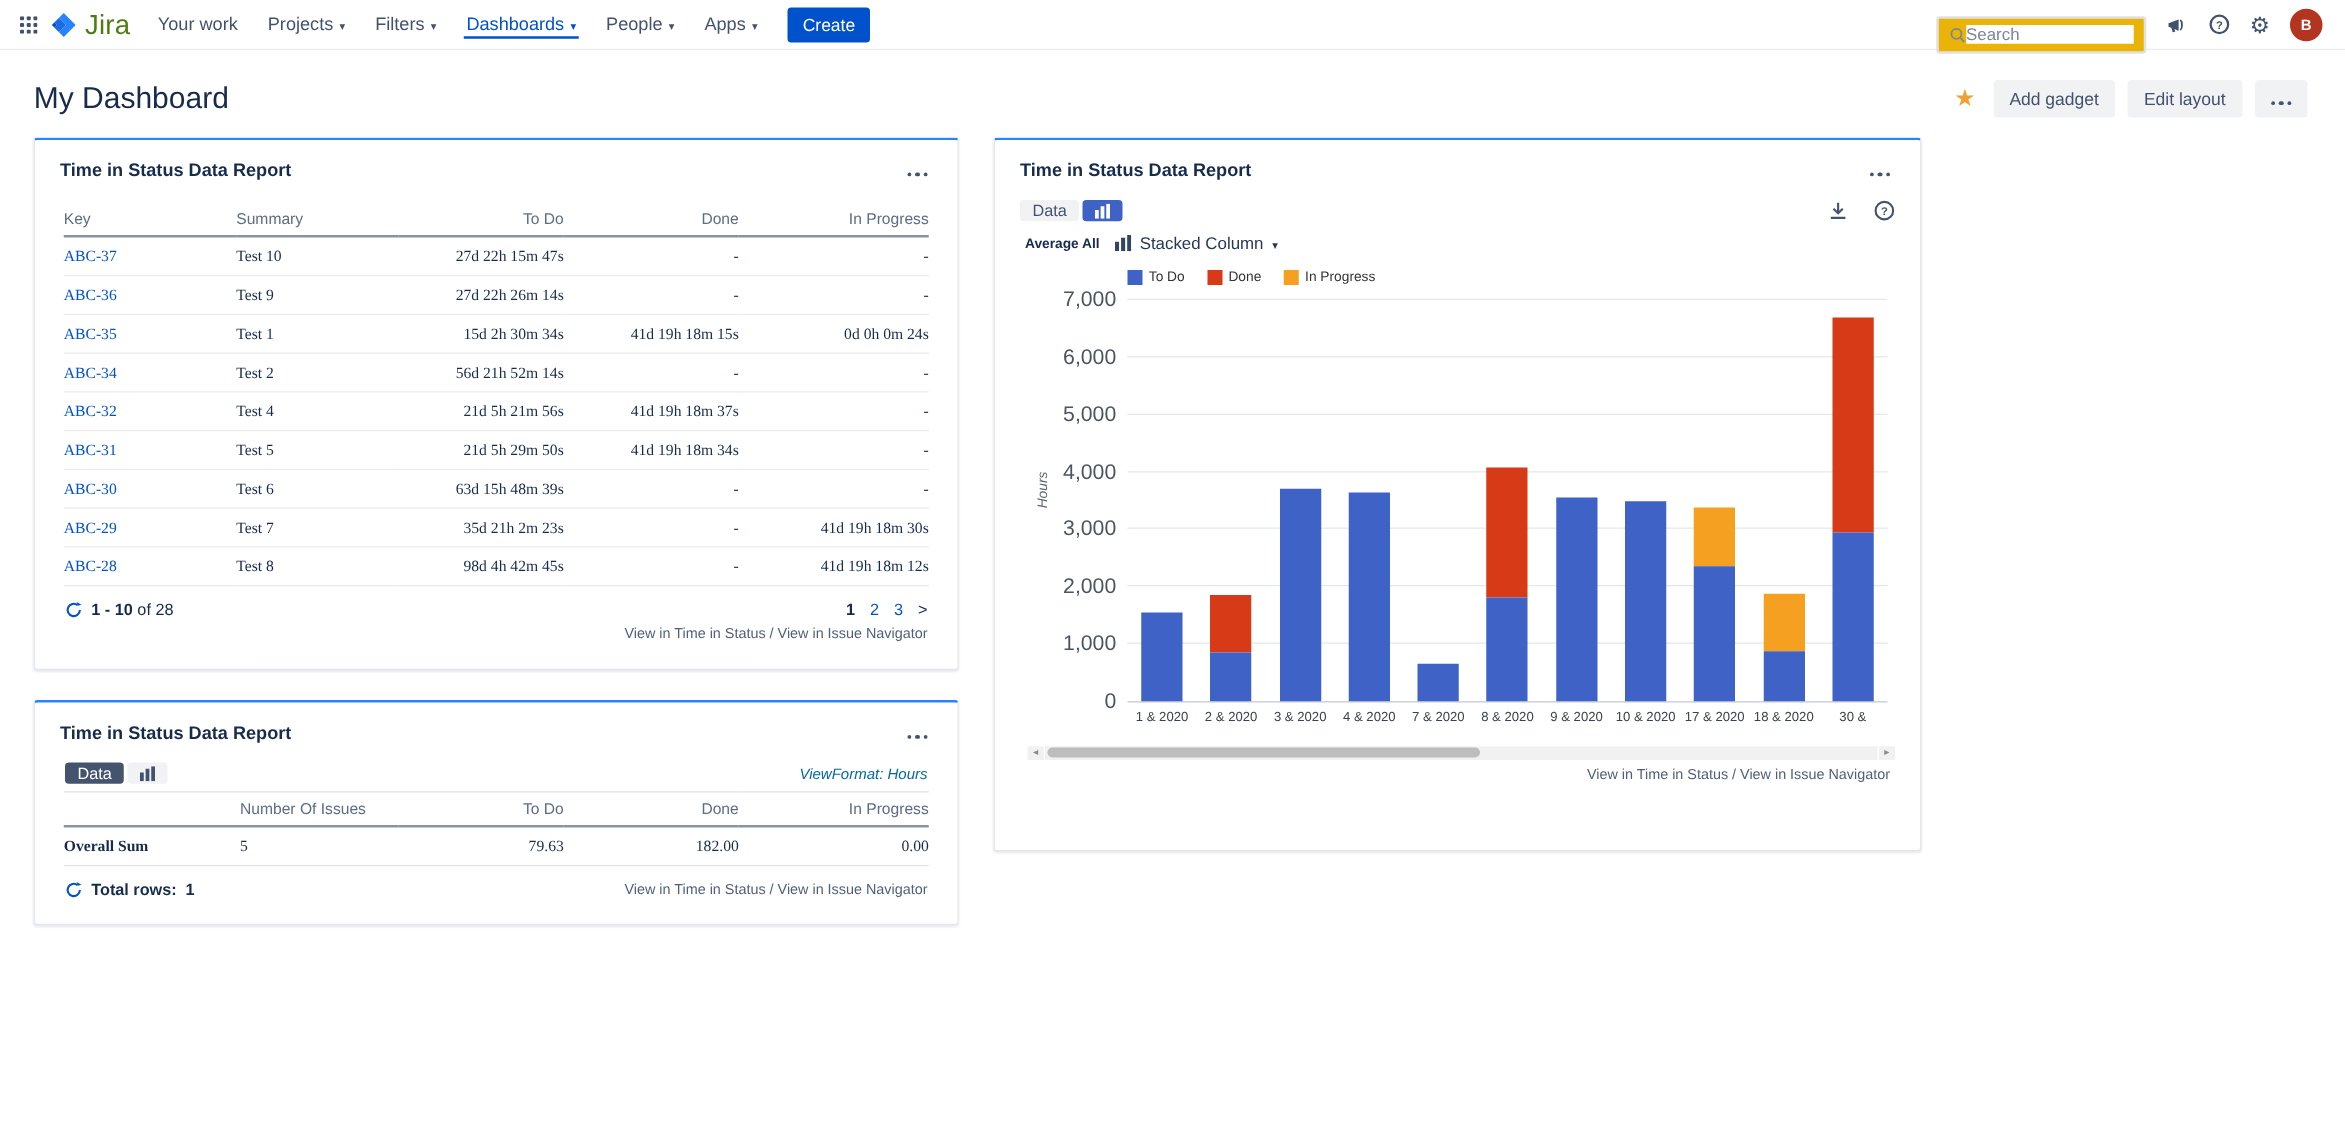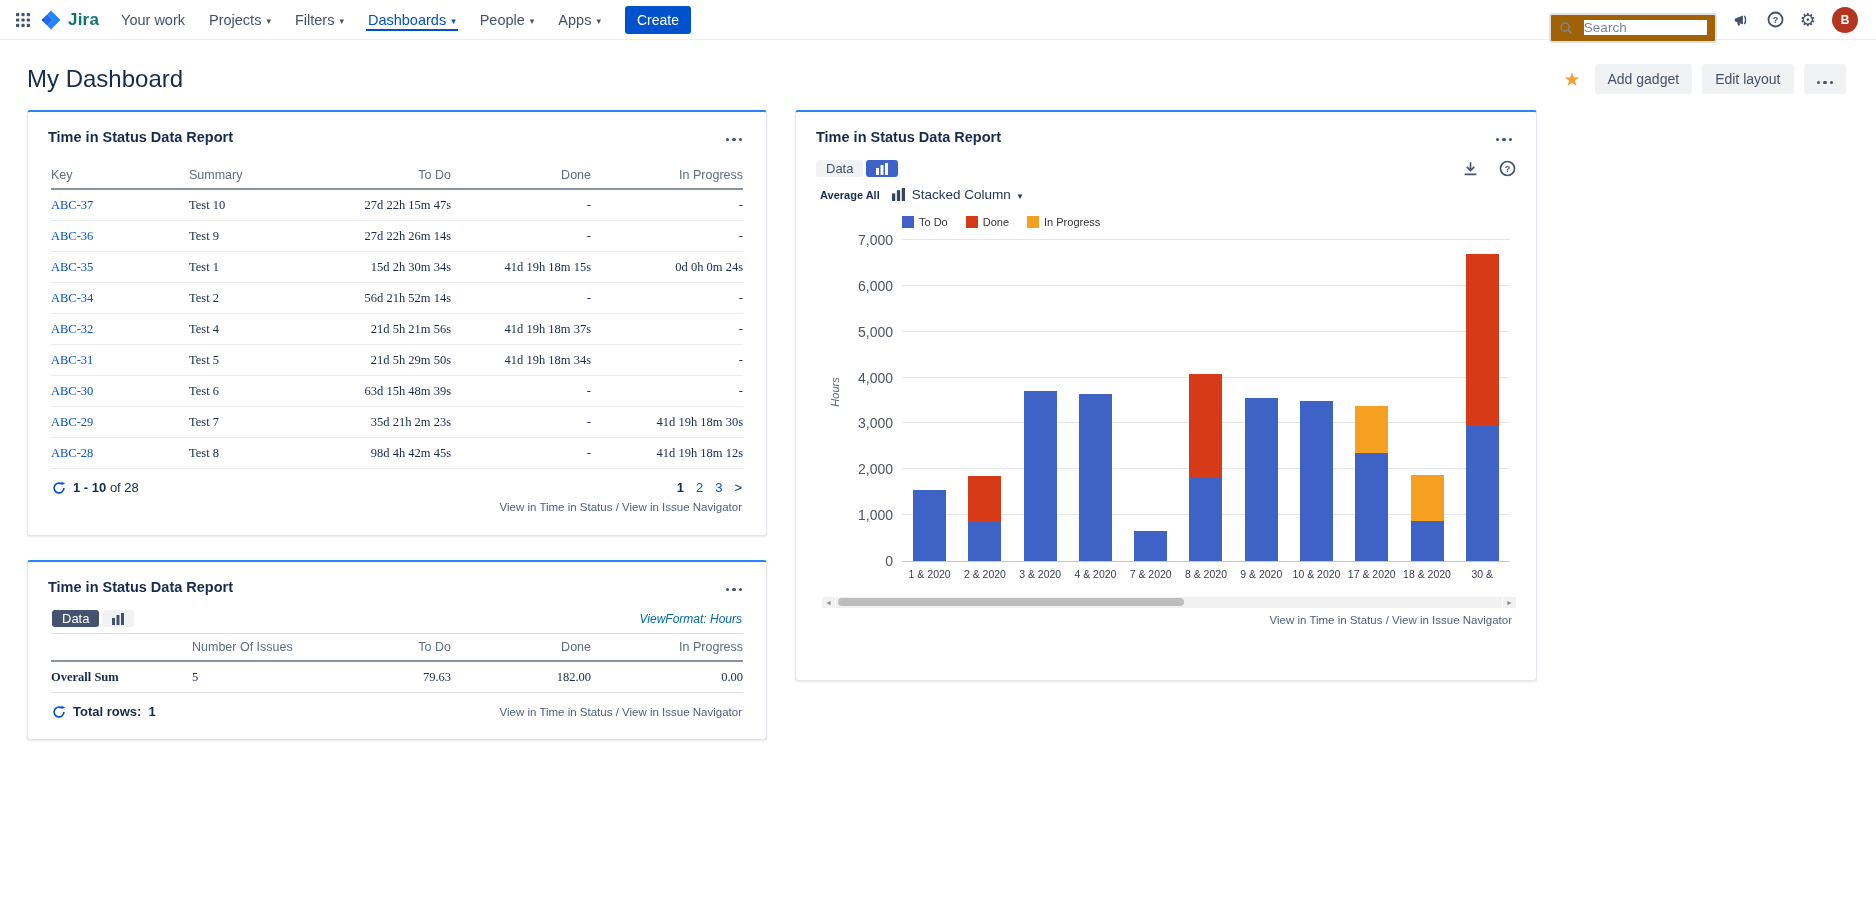--- a/index.html
+++ b/index.html
@@ -7,30 +7,30 @@
   body {
     font-family: "Liberation Sans", sans-serif;
     background:#ffffff; color:#172B4D; overflow:hidden; font-size:14px;
   }
   button { font-family:inherit; border:none; cursor:pointer; background:none; }
 
   
   .topnav { display:flex; align-items:center; height:40px; padding:0 18px 0 10px; border-bottom:1px solid #EBECF0; background:#fff; }
   .appswitcher { padding:4px 6px; display:flex; align-items:center; cursor:pointer; }
   .brand { display:flex; align-items:center; gap:6px; padding:0 10px 0 4px; cursor:pointer; }
-  .brand-text { font-size:17px; font-weight:700; color:#0f766e; letter-spacing:.2px; }
+  .brand-text { font-size:22px; font-weight:400; color:#4d7c0f; letter-spacing:.2px; }
   .nav-items { display:flex; align-items:center; height:40px; }
   .nav-item { position:relative; display:flex; align-items:center; gap:5px; height:23px; padding:0 12px; font-size:14.5px; color:#42526E; cursor:pointer; }
   .nav-item .chev { font-size:9px; color:#42526E; margin-top:2px; }
   .nav-item.active { color:#0052CC; }
   .nav-item.active .chev { color:#0052CC; }
   .nav-item.active::after { content:""; position:absolute; left:10px; right:10px; bottom:0; height:2px; background:#0052CC; }
   .create-btn { background:#0052CC; color:#fff; border-radius:3px; font-size:14px; font-weight:500; padding:6px 12px; margin-left:12px; }
   .nav-right { margin-left:auto; display:flex; align-items:center; gap:16px; }
-  .search-box { display:flex; align-items:center; gap:11px; border:2px solid #DFE1E6; border-radius:3px; height:30px; width:168px; padding:0 8px; background:#a16207;margin-top:16px; }
+  .search-box { display:flex; align-items:center; gap:0; border:2px solid #DFE1E6; border-radius:3px; height:30px; width:168px; padding:0 8px; background:#eab308;margin-top:16px; }
   .search-box input { border:none; outline:none; flex:1; min-width:0; font-size:13.5px; font-family:inherit; color:#172B4D; }
   .search-box input::placeholder { color:#7A869A; }
   .nav-icon { display:flex; align-items:center; cursor:pointer; }
   .gear-glyph { font-size:18px; color:#42526E; line-height:1; }
   .avatar { width:26px; height:26px; border-radius:50%; background:#B3351F; color:#fff; display:flex; align-items:center; justify-content:center; font-size:12px; font-weight:700; cursor:pointer; }
 
   
   .page-header { display:flex; align-items:center; padding:24px 30px 14px 27px; }
   .page-header h1 { font-size:24px; font-weight:500; color:#172B4D; }
   .header-actions { margin-left:auto; display:flex; align-items:center; gap:10px; }
@@ -88,21 +88,21 @@
   .avg-label { font-size:11px; font-weight:700; color:#172B4D; }
   .chart-select { display:flex; align-items:center; gap:7px; font-size:13.5px; color:#253858; cursor:pointer; }
   .chart-select .chev { font-size:9px; margin-top:2px; }
   .chart-area { position:relative; margin:14px 16px 0 28px; height:368px; }
   .legend { position:absolute; left:78px; top:0; display:flex; gap:18px; align-items:center; }
   .lg-item { display:flex; align-items:center; gap:5px; font-size:11px; color:#333; }
   .lg-item .sw { width:12px; height:12px; display:inline-block; }
   .ylabel { position:absolute; left:-4px; top:170px; transform:rotate(-90deg); font-size:11px; font-style:italic; color:#5A6673; }
   .plot { position:absolute; left:78px; width:608px; top:24px; height:322px; border-bottom:1px solid #C2C9D2; }
   .grid { position:absolute; left:0; right:0; height:1px; background:#E4E7EA; }
-  .ytick { position:absolute; right:calc(100% + 9px); transform:translateY(50%); font-size:14px; color:#4A5560; white-space:nowrap;margin-left:20px; }
+  .ytick { position:absolute; right:calc(100% + 9px); transform:translateY(50%); font-size:17px; color:#4A5560; white-space:nowrap;margin-left:20px; }
   .bars { position:absolute; left:0; right:0; top:0; bottom:0; display:flex; }
   .cat { flex:1 1 0; display:flex; align-items:flex-end; justify-content:center; height:100%; }
   .bar { width:33px; height:100%; display:flex; flex-direction:column-reverse; justify-content:flex-start; }
   .seg { width:100%; }
   .xlabels { position:absolute; left:78px; width:608px; top:352px; display:flex; }
   .cat-label { flex:1 1 0; text-align:center; font-size:10.5px; color:#39434E; white-space:nowrap; }
   .hscroll { display:flex; align-items:center; margin:12px 20px 0 26px; height:12px; gap:1px; }
   .sb-arrow { width:13px; height:11px; display:flex; align-items:center; justify-content:center; font-size:7px; color:#8B8B8B; background:#F1F1F1; cursor:pointer; }
   .sb-track { flex:1; height:11px; background:#F1F1F1; position:relative; cursor:pointer; }
   .sb-thumb { position:absolute; left:2px; top:1.5px; height:8px; width:52%; background:#BDBDBD; border-radius:4px; cursor:grab; }

